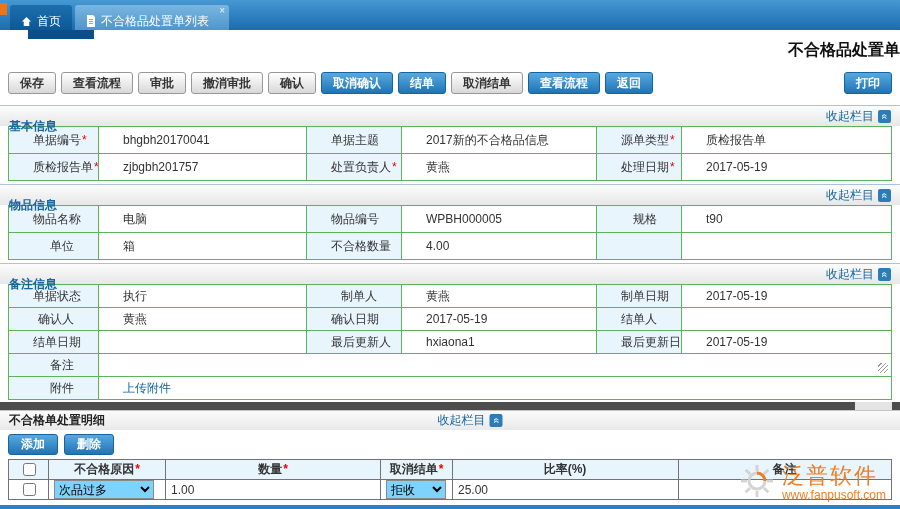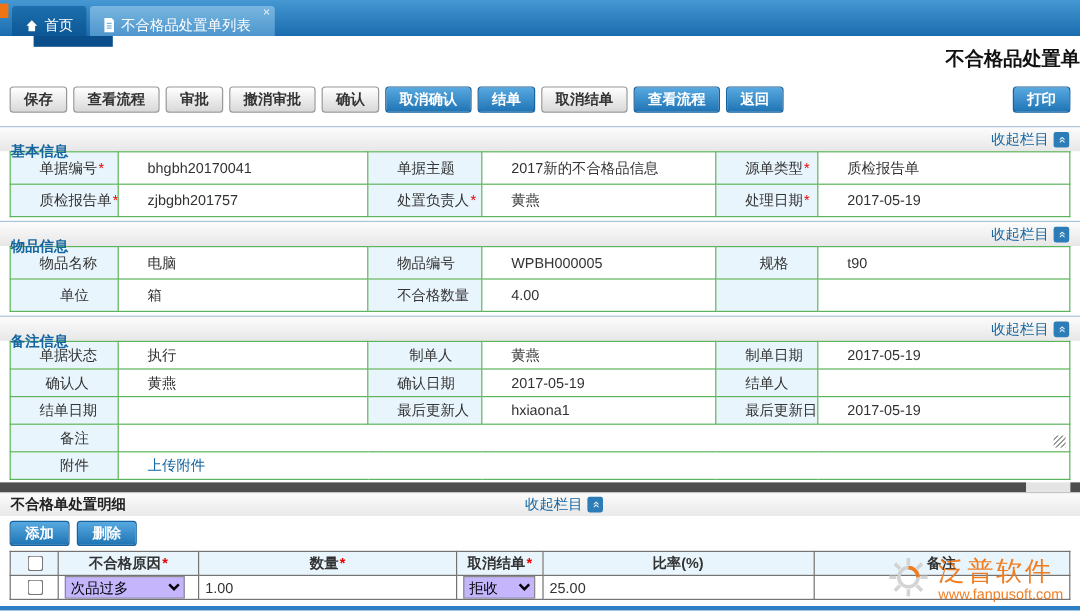--- a/index.html
+++ b/index.html
@@ -53,21 +53,21 @@
   .detail-title{font-weight:bold;color:#222;}
   .detail-collapse{position:absolute;left:50%;transform:translateX(-50%);margin-left:0;}
   .detail-toolbar{display:flex;gap:6px;padding:4px 8px;}
   .btn-sm{height:21px;padding:0 12px;}
   .dgrid{width:884px;margin:0 8px;border-collapse:collapse;table-layout:fixed;}
   .dgrid td{border:1px solid #737373;height:18px;padding:0 5px;overflow:hidden;white-space:nowrap;}
   .dgrid td.dh{background:#e9f5fd;text-align:center;font-weight:bold;color:#333;}
   .dgrid td.dc{background:#fff;text-align:left;}
   .dgrid td.chk{text-align:center;background:#e9f5fd;}
   .dgrid td.chk-row{text-align:center;background:#fff;}
-  .sel{font-size:12px;height:19px;border:1px solid #8a8a8a;background:#c4b5fd;}
+  .sel{font-size:12px;height:19px;border:1px solid #8a8a8a;background:#7dd3fc;}
   .sel-reason{width:100px;}
   .sel-method{width:60px;}
 
   
   .bottom-strip{position:absolute;left:0;bottom:0;width:900px;height:4px;background:#2e80c4;}
   .watermark{position:absolute;right:14px;bottom:6px;display:flex;align-items:center;gap:6px;pointer-events:none;opacity:.95;}
   .wm-text{color:#f07818;text-align:left;}
   .wm-brand{font-size:22px;font-weight:normal;letter-spacing:2px;line-height:24px;}
   .wm-site{font-size:12px;}
 </style>

